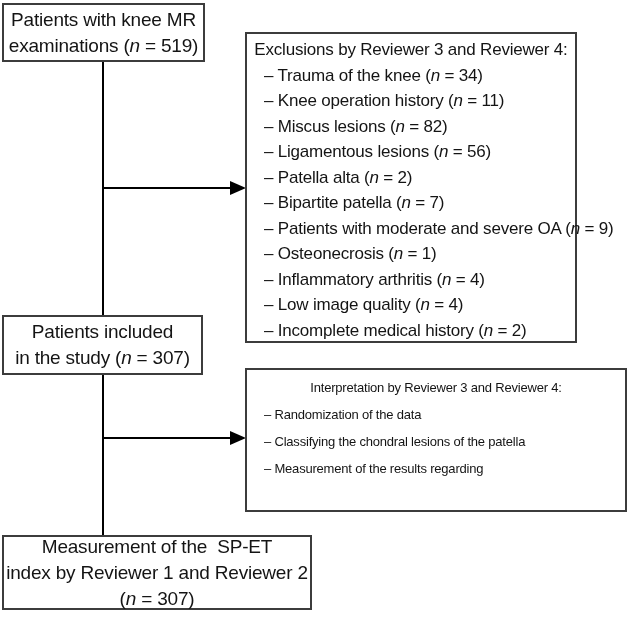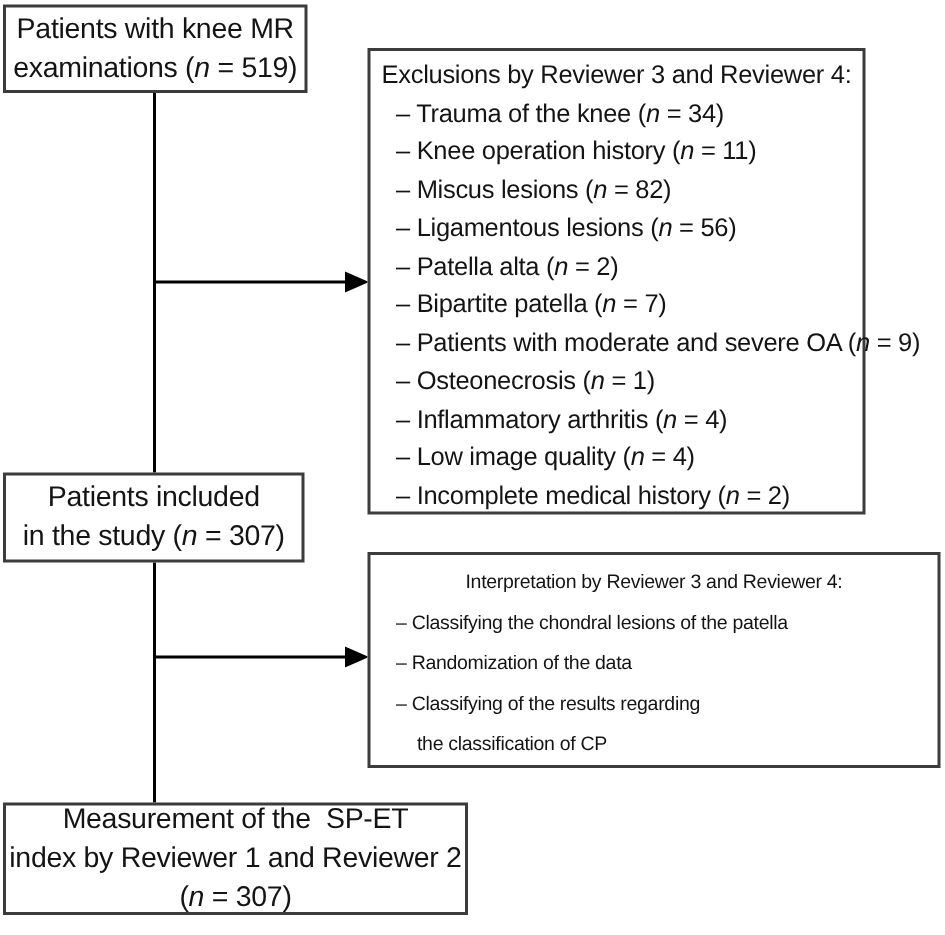--- a/index.html
+++ b/index.html
@@ -107,24 +107,23 @@
   <div class="box box-included center-box">
       <div class="line">Patients included</div>
       <div class="line">in the study (<i>n</i> = 307)</div>
     </div>
 
   <div class="box box-interp">
     <div class="box-title">
         <div class="line">Interpretation by Reviewer 3 and Reviewer 4:</div>
       </div>
     <div class="list">
+        <div class="line">– Randomization of the data</div>
         <div class="line">– Classifying the chondral lesions of the patella</div>
-        <div class="line">– Randomization of the data</div>
-        <div class="line">– Classifying of the results regarding</div>
-        <div class="line indent">the classification of CP</div>
+        <div class="line">– Measurement of the results regarding</div>
       </div>
   </div>
 
   <div class="box box-meas center-box">
       <div class="line">Measurement of the  SP-ET</div>
       <div class="line">index by Reviewer 1 and Reviewer 2</div>
       <div class="line">(<i>n</i> = 307)</div>
     </div>
 
 </div>

